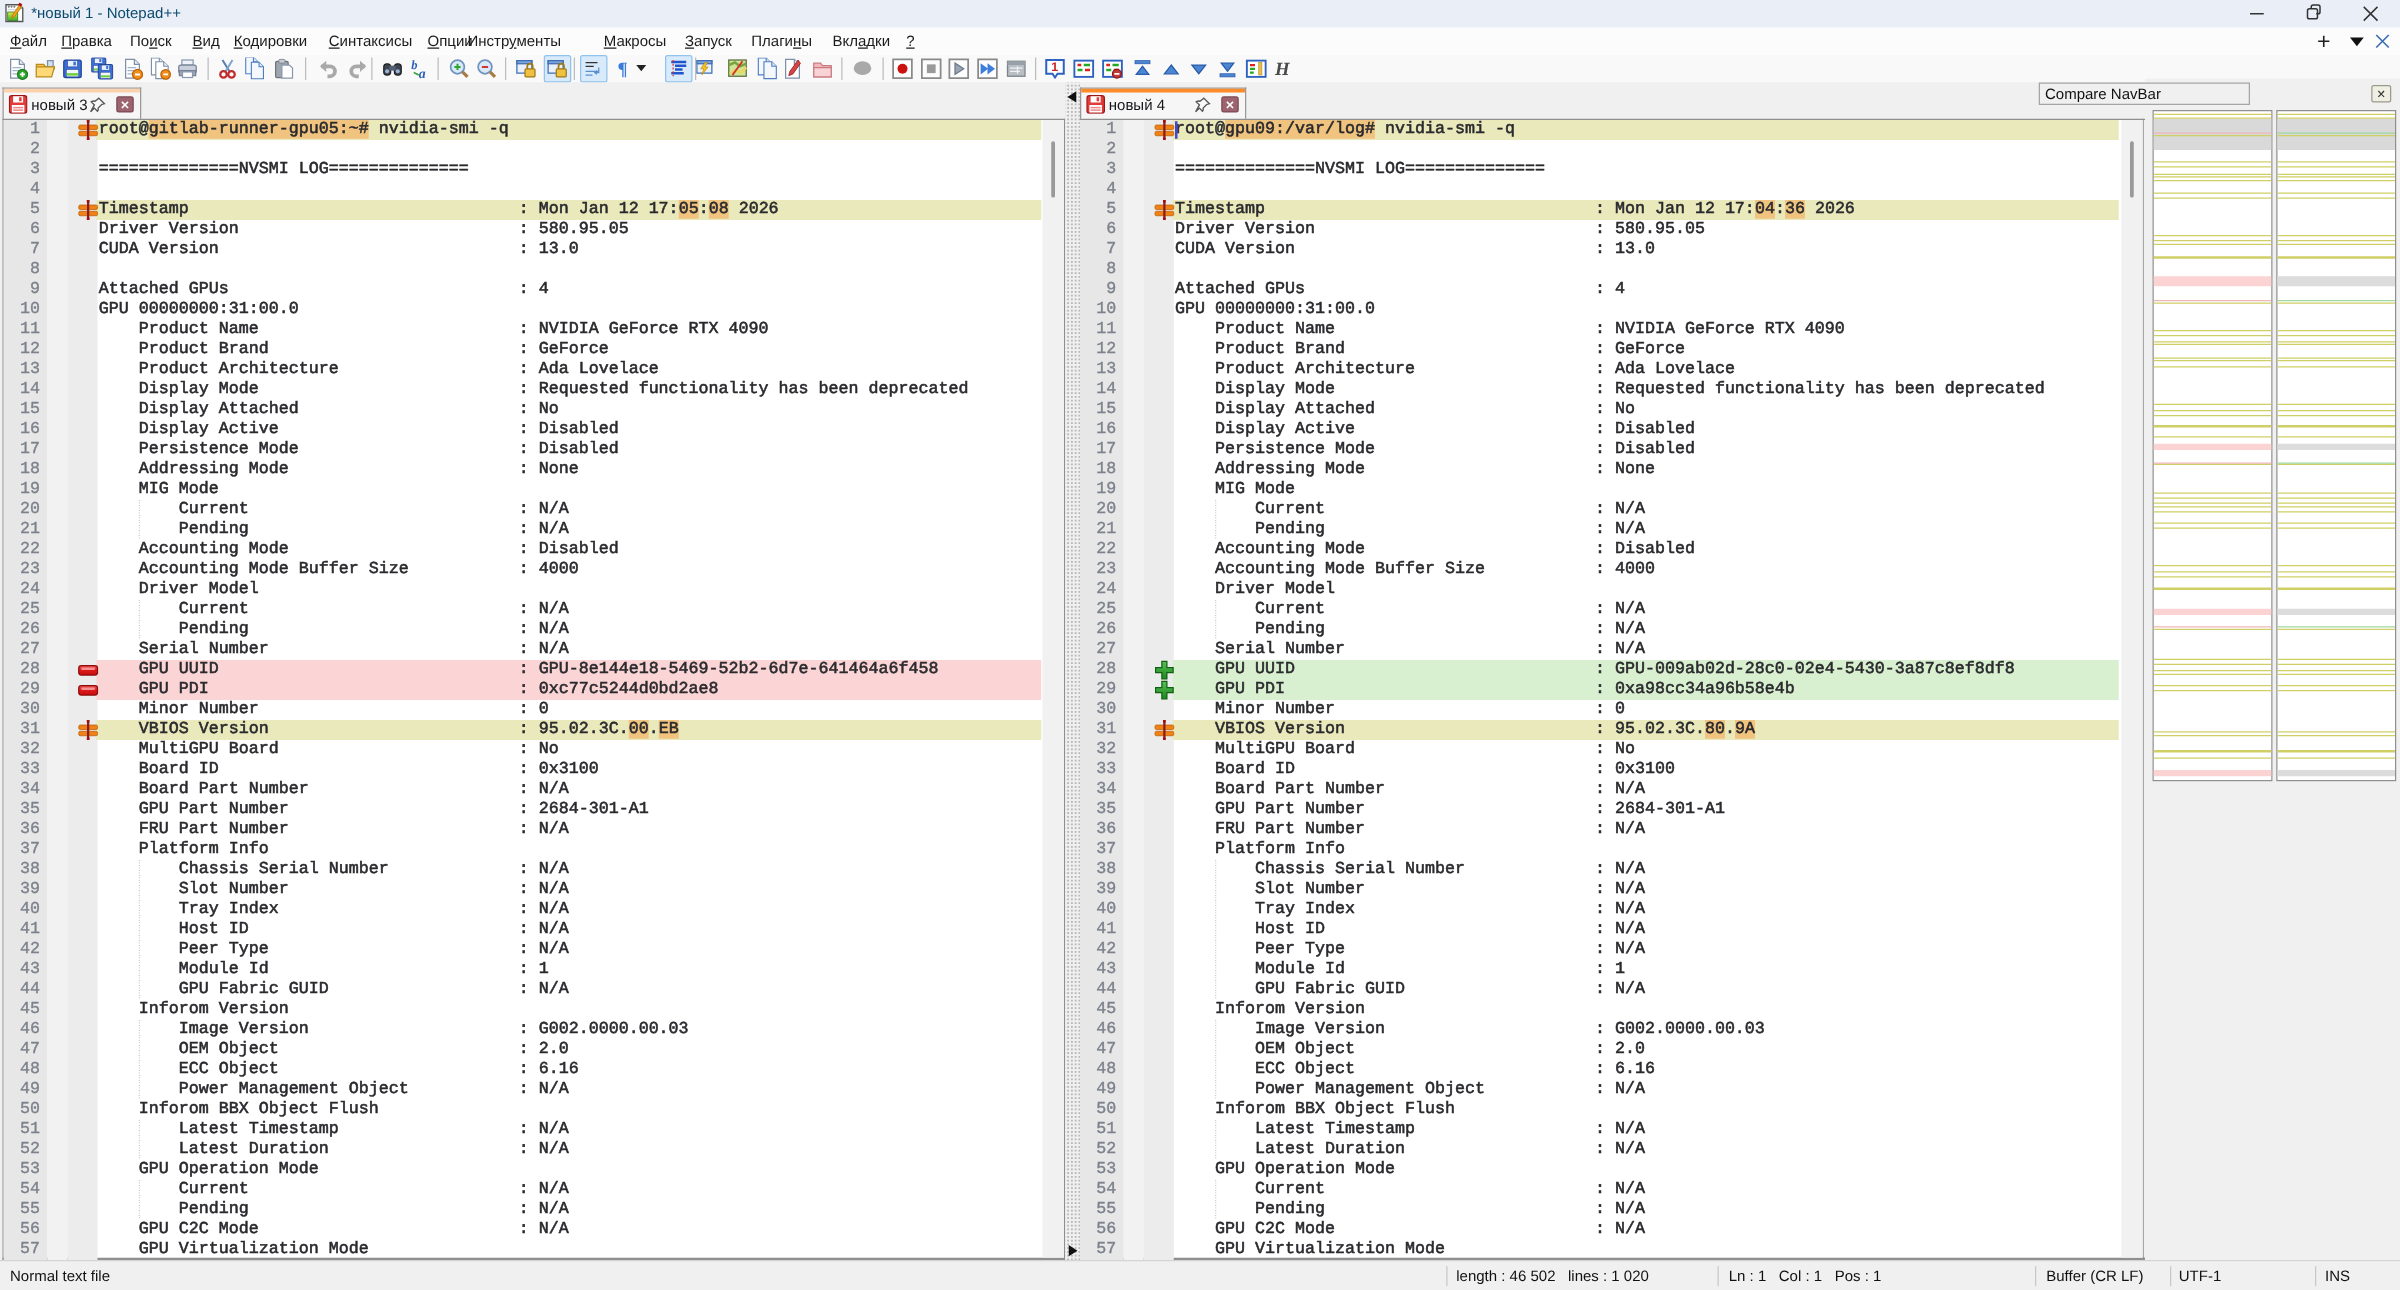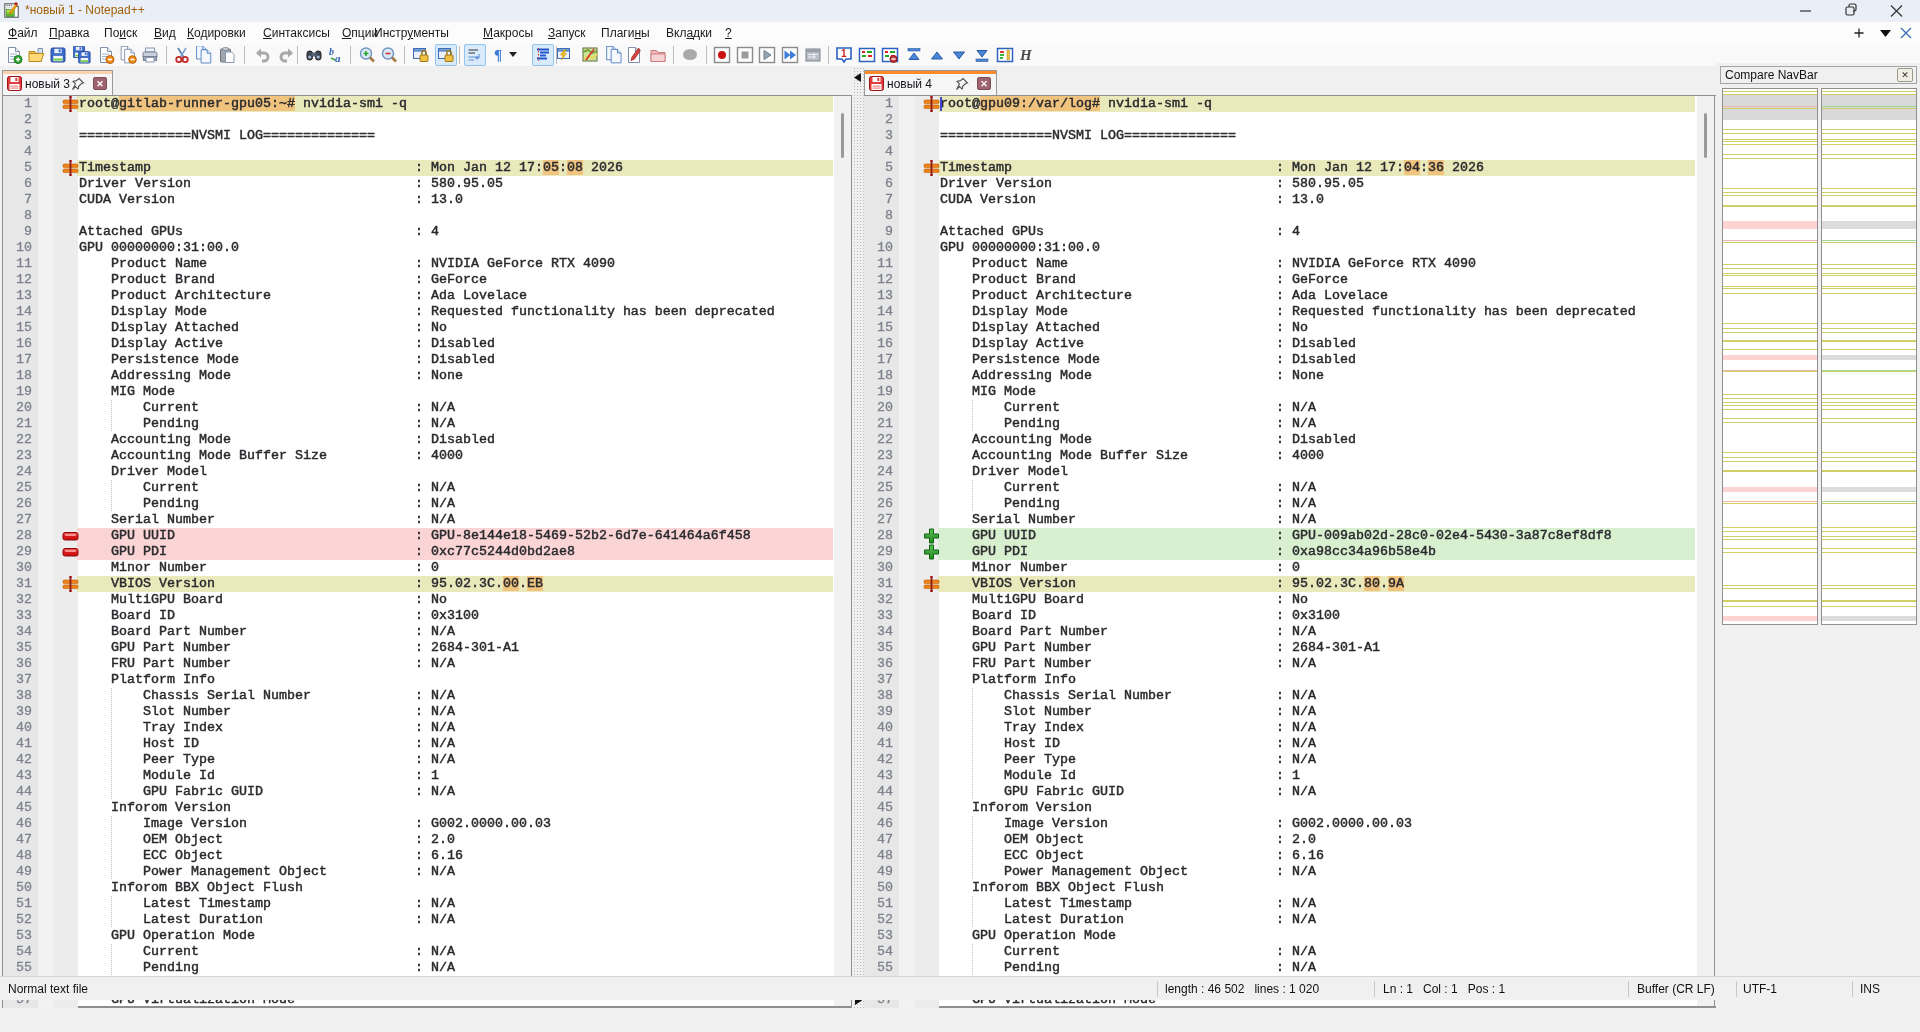--- a/index.html
+++ b/index.html
@@ -1,18 +1,18 @@
 <!DOCTYPE html>
 <html><head><meta charset="utf-8"><style>
 *{margin:0;padding:0;box-sizing:border-box}
 html,body{width:1920px;height:1032px;overflow:hidden;background:#f0f0f0;font-family:"Liberation Sans",sans-serif}
 #win{position:relative;width:1920px;height:1032px;background:#f0f0f0}
 .abs{position:absolute}
 #title{position:absolute;left:0;top:0;width:100%;height:22px;background:#e9eef7}
-#title .tt{position:absolute;left:25px;top:3px;font-size:12px;color:#a16207}
+#title .tt{position:absolute;left:25px;top:3px;font-size:12px;color:#0c4a6e}
 #title svg.npp{position:absolute;left:3px;top:2px;width:17px;height:17px}
 .cap{position:absolute;top:0}
 #menubar{position:absolute;left:0;top:22px;width:100%;height:22px;background:#fcfcfc}
 .mi{position:absolute;top:4px;font-size:12px;color:#1b1b1b}
 #toolbar{position:absolute;left:0;top:44px;width:100%;height:22px;background:#f9f9f9}
 .tbi{position:absolute;top:2px}
 .chk{position:absolute;top:0;width:22px;height:22px;background:#d9eafb;border:1px solid #90c3ee;border-radius:2px}
 .tsep{position:absolute;top:2px;width:1px;height:18px;background:#bdbdbd}
 #tabzone{position:absolute;left:0;top:66px;width:100%;height:30px;background:#f0f0f0}
 .tab{position:absolute;top:4px;height:25px;background:#f6f6f6;border:1px solid #999;border-bottom:none}
@@ -30,25 +30,25 @@
 .txt{position:absolute;top:96px;font-family:"Liberation Mono",monospace;font-size:13.33px;line-height:16px;color:#2a2a2e;white-space:pre;-webkit-text-stroke:0.45px #2a2a2e}
 .ln{height:16px;position:relative;padding-left:2px}
 .chg{background:#e9e9bc}
 .rem{background:#fbd5d5}
 .add{background:#d9f0d0}
 .w{background:#f0c47f}
 .g{position:absolute;left:34px;top:0;width:1px;height:16px;background:linear-gradient(#c3c3c3 50%,transparent 50%);background-size:1px 2px}
 .mk{position:absolute}
 #caret{position:absolute;left:940px;top:97px;width:2px;height:14px;background:#4545d8}
 #navpanel{position:absolute;left:1716px;top:63px;width:204px;height:945px;background:#f0f0f0}
-#navhead{position:absolute;left:1720px;top:66px;width:197px;height:18px;background:#f0f0f0;border:1px solid #a5a5a5;font-size:12px;color:#111;padding:1px 0 0 4px}
+#navhead{position:absolute;left:1631px;top:66px;width:169px;height:18px;background:#f0f0f0;border:1px solid #a5a5a5;font-size:12px;color:#111;padding:1px 0 0 4px}
 #navx{position:absolute;left:1897px;top:68px;width:16px;height:14px;background:#efefe4;border:1px solid #9a9a8a;border-radius:2px;font-size:9px;line-height:12px;text-align:center;color:#333}
 .mcol{position:absolute;top:88px;width:96px;height:537px;background:#fff;border:1px solid #909090}
 .mband{position:absolute;width:94px}
-#statusbar{position:absolute;left:0;top:976px;width:100%;height:24px;background:#f0f0f0;border-top:1px solid #d4d4d4}
+#statusbar{position:absolute;left:0;top:1008px;width:100%;height:24px;background:#f0f0f0;border-top:1px solid #d4d4d4}
 .st{position:absolute;top:5px;font-size:12px;color:#111}
 .ssep{position:absolute;top:4px;width:1px;height:16px;background:#c8c8c8}
 </style></head>
 <body>
 <div id="win">
 <div id="title">
       <svg class="npp" width="19" height="19" viewBox="0 0 19 19">
         <path d="M2 2 h12 l3 3 v12 h-15z" fill="#fff" stroke="#555" stroke-width="1.2"></path>
         <path d="M14 2 v3 h3" fill="#ddd" stroke="#555" stroke-width="0.8"></path>
         <circle cx="4.5" cy="3.8" r="0.9" fill="#777"></circle>

